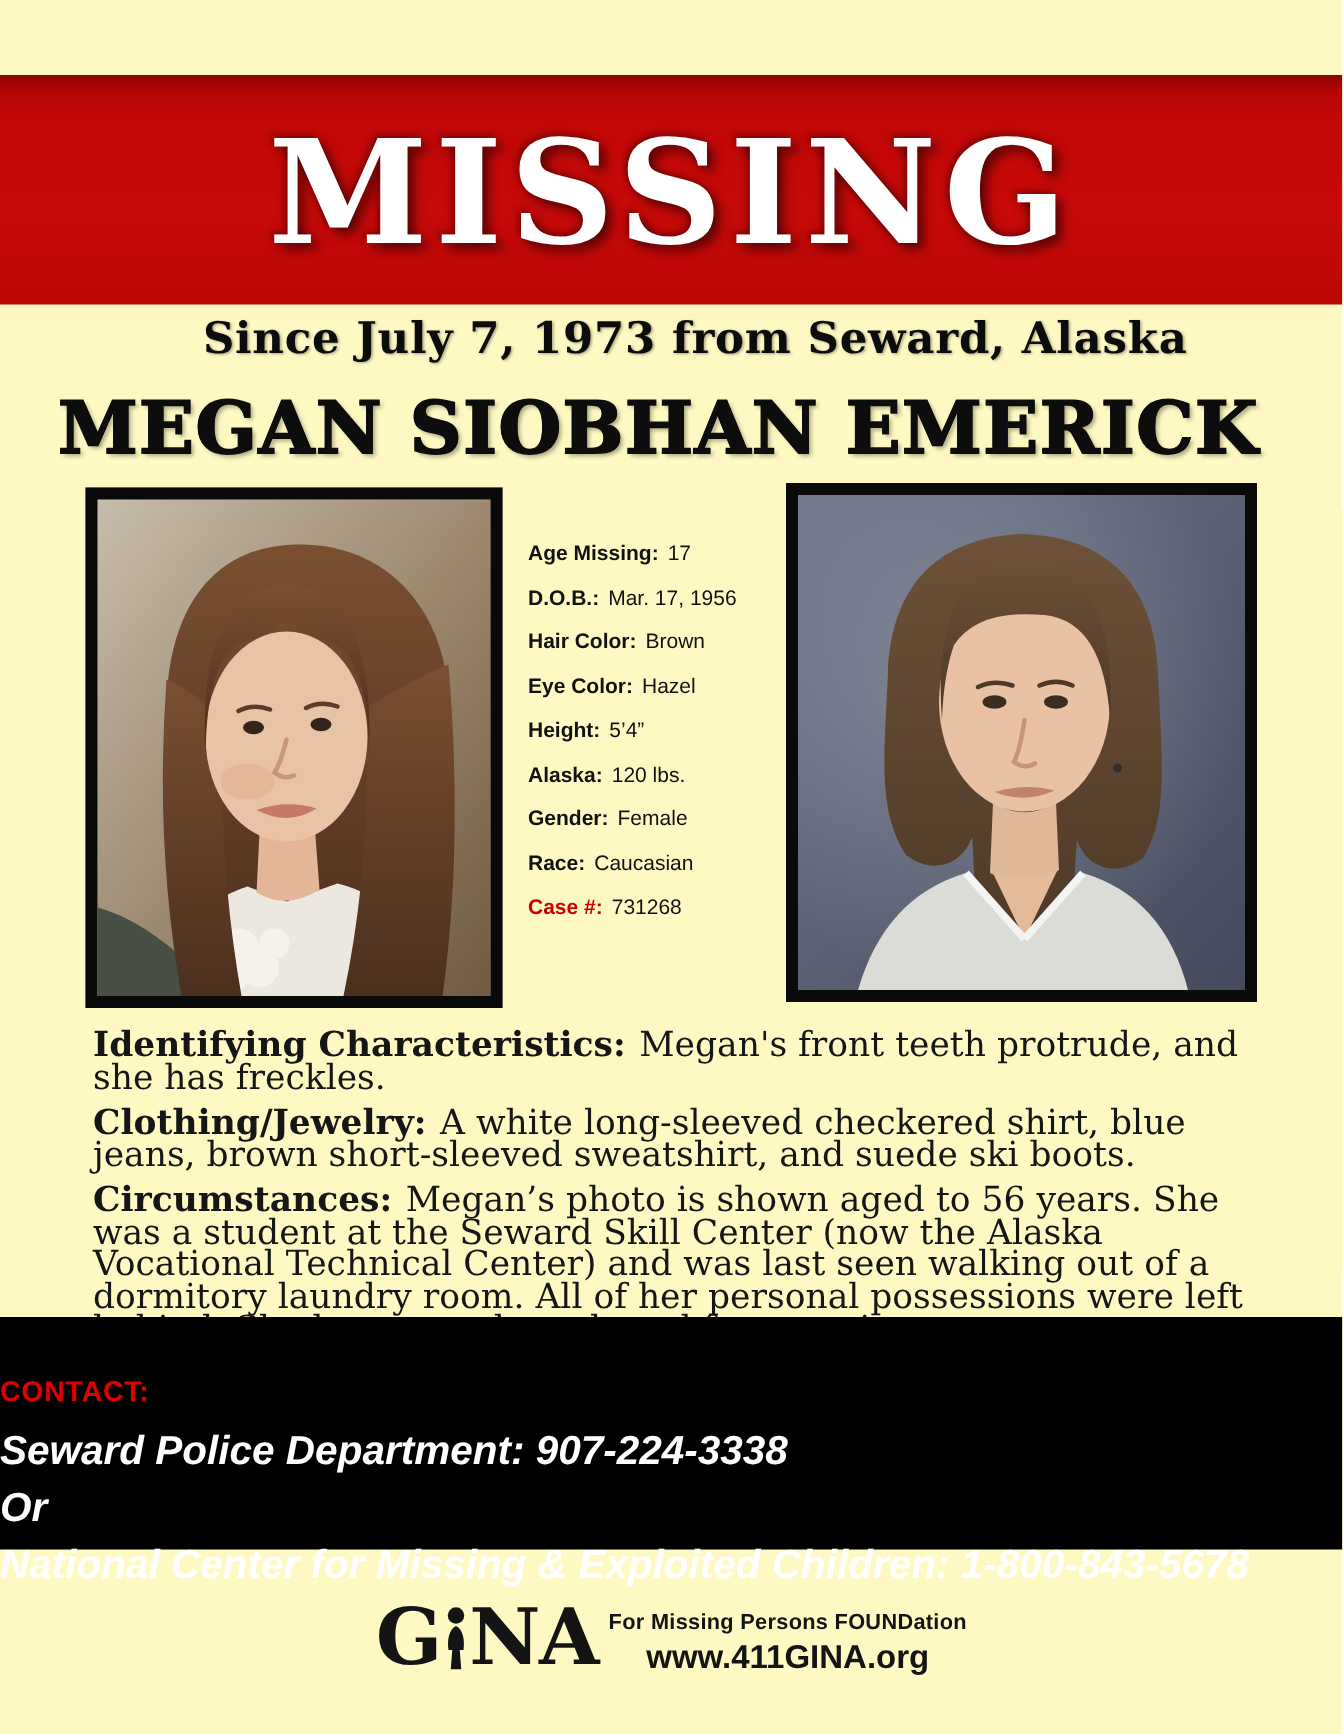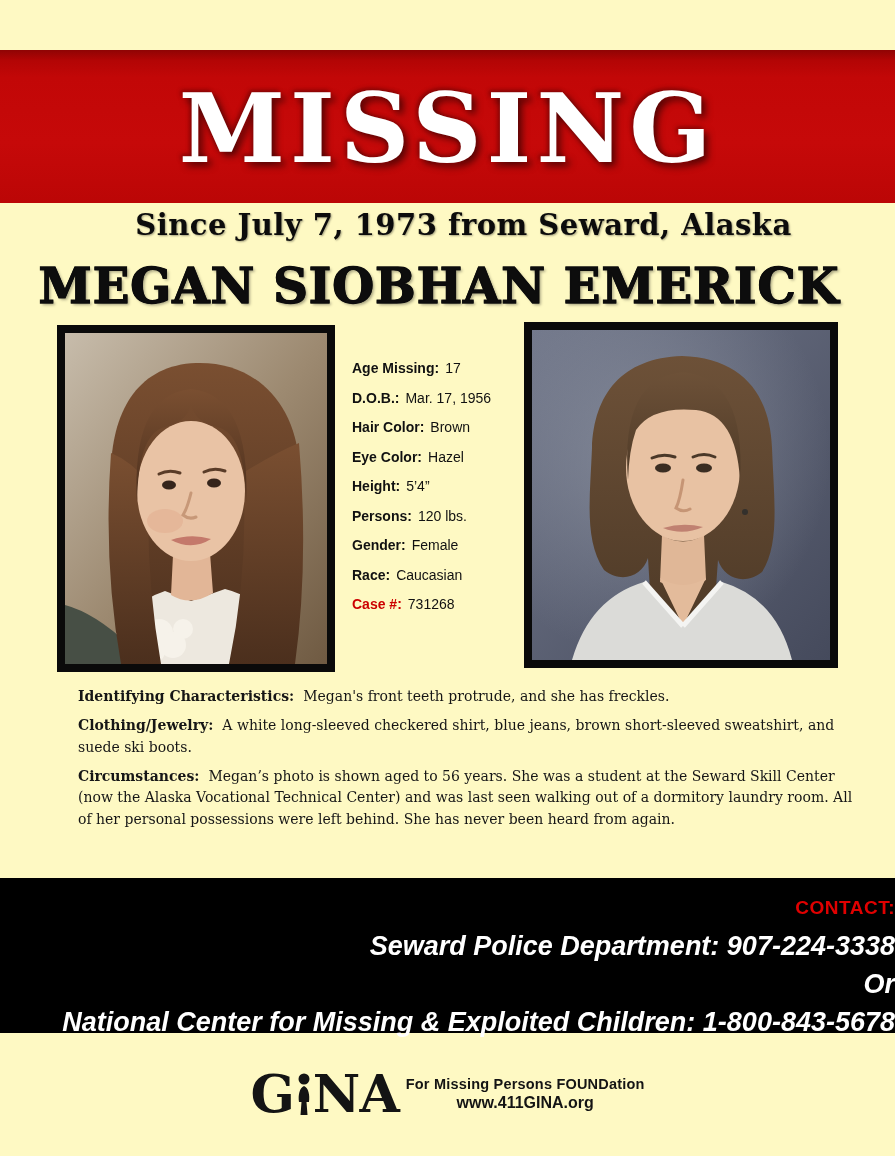--- a/index.html
+++ b/index.html
@@ -67,31 +67,31 @@
     font-size:14px;color:#111;
   }
   .detail-row{margin-bottom:13.5px;white-space:nowrap;}
   .detail-row .lbl{font-weight:700;}
   .detail-row .val{font-weight:400;margin-left:6px;}
   .detail-row.case .lbl{color:#cc0000;}
   
   .paragraphs{
     position:absolute;left:62px;top:686px;width:778px;
     font-family:"DejaVu Serif",serif;
-    font-size:14px;line-height:21.5px;color:#161616;margin-left:16px;
+    font-size:23px;line-height:21.5px;color:#161616;
   }
   .paragraphs p{margin:0 0 7.5px 0;}
   .paragraphs .plbl{font-weight:700;margin-right:9px;}
   
   .contact-bar{
     position:absolute;left:0;top:878px;width:895px;height:155px;
     background:#000000;
     box-sizing:border-box;
-    padding-top:19px;
-    text-align:right;
+    padding-top:40px;
+    text-align:left;
     font-family:"Liberation Sans",sans-serif;
   }
   .contact-heading{
     color:#e00000;font-weight:700;font-size:19px;letter-spacing:.5px;
     margin-bottom:12px;
   }
   .contact-line{
     color:#ffffff;font-weight:700;font-size:27px;margin-bottom:7px;font-style:italic;
   }
   
@@ -102,21 +102,21 @@
   .logo{display:flex;align-items:flex-start;}
   .gina{
     display:flex;align-items:flex-end;
     font-family:"DejaVu Serif",serif;font-weight:700;
     font-size:52px;line-height:.82;color:#141414;
     letter-spacing:-1px;
   }
   .gina .person-glyph{margin:0 1px 1px 2px;}
   .tagline-block{margin-left:7px;padding-top:3px;font-family:"Liberation Sans",sans-serif;}
   .tagline{font-weight:700;font-size:14.5px;color:#141414;letter-spacing:.2px;}
-  .site-url{font-weight:700;font-size:16px;color:#141414;text-align:center;margin-top:2px;}
+  .site-url{font-weight:700;font-size:22px;color:#141414;text-align:center;margin-top:2px;}
 </style>
 </head>
 <body>
 
 <div class="page">
 
   <div class="banner">
     <div class="missing">MISSING</div>
   </div>
 
@@ -163,21 +163,21 @@
       <path d="M106,207 Q126,200 146,206 Q127,218 106,207 Z" fill="#c4796b"></path>
     </svg>
   </div>
 
   <div class="details">
     <div class="detail-row"><span class="lbl">Age Missing:</span><span class="val">17</span></div>
     <div class="detail-row"><span class="lbl">D.O.B.:</span><span class="val">Mar. 17, 1956</span></div>
     <div class="detail-row"><span class="lbl">Hair Color:</span><span class="val">Brown</span></div>
     <div class="detail-row"><span class="lbl">Eye Color:</span><span class="val">Hazel</span></div>
     <div class="detail-row"><span class="lbl">Height:</span><span class="val">5’4”</span></div>
-    <div class="detail-row"><span class="lbl">Persons:</span><span class="val">120 lbs.</span></div>
+    <div class="detail-row"><span class="lbl">Alaska:</span><span class="val">120 lbs.</span></div>
     <div class="detail-row"><span class="lbl">Gender:</span><span class="val">Female</span></div>
     <div class="detail-row"><span class="lbl">Race:</span><span class="val">Caucasian</span></div>
     <div class="detail-row case"><span class="lbl">Case #:</span><span class="val">731268</span></div>
   </div>
 
   <div class="photo-frame photo-right">
     <svg width="298" height="330" viewBox="0 0 298 330">
       <defs>
         <linearGradient id="rbg" x1="0" y1="0" x2="1" y2="1">
           <stop offset="0" stop-color="#707689"></stop>

